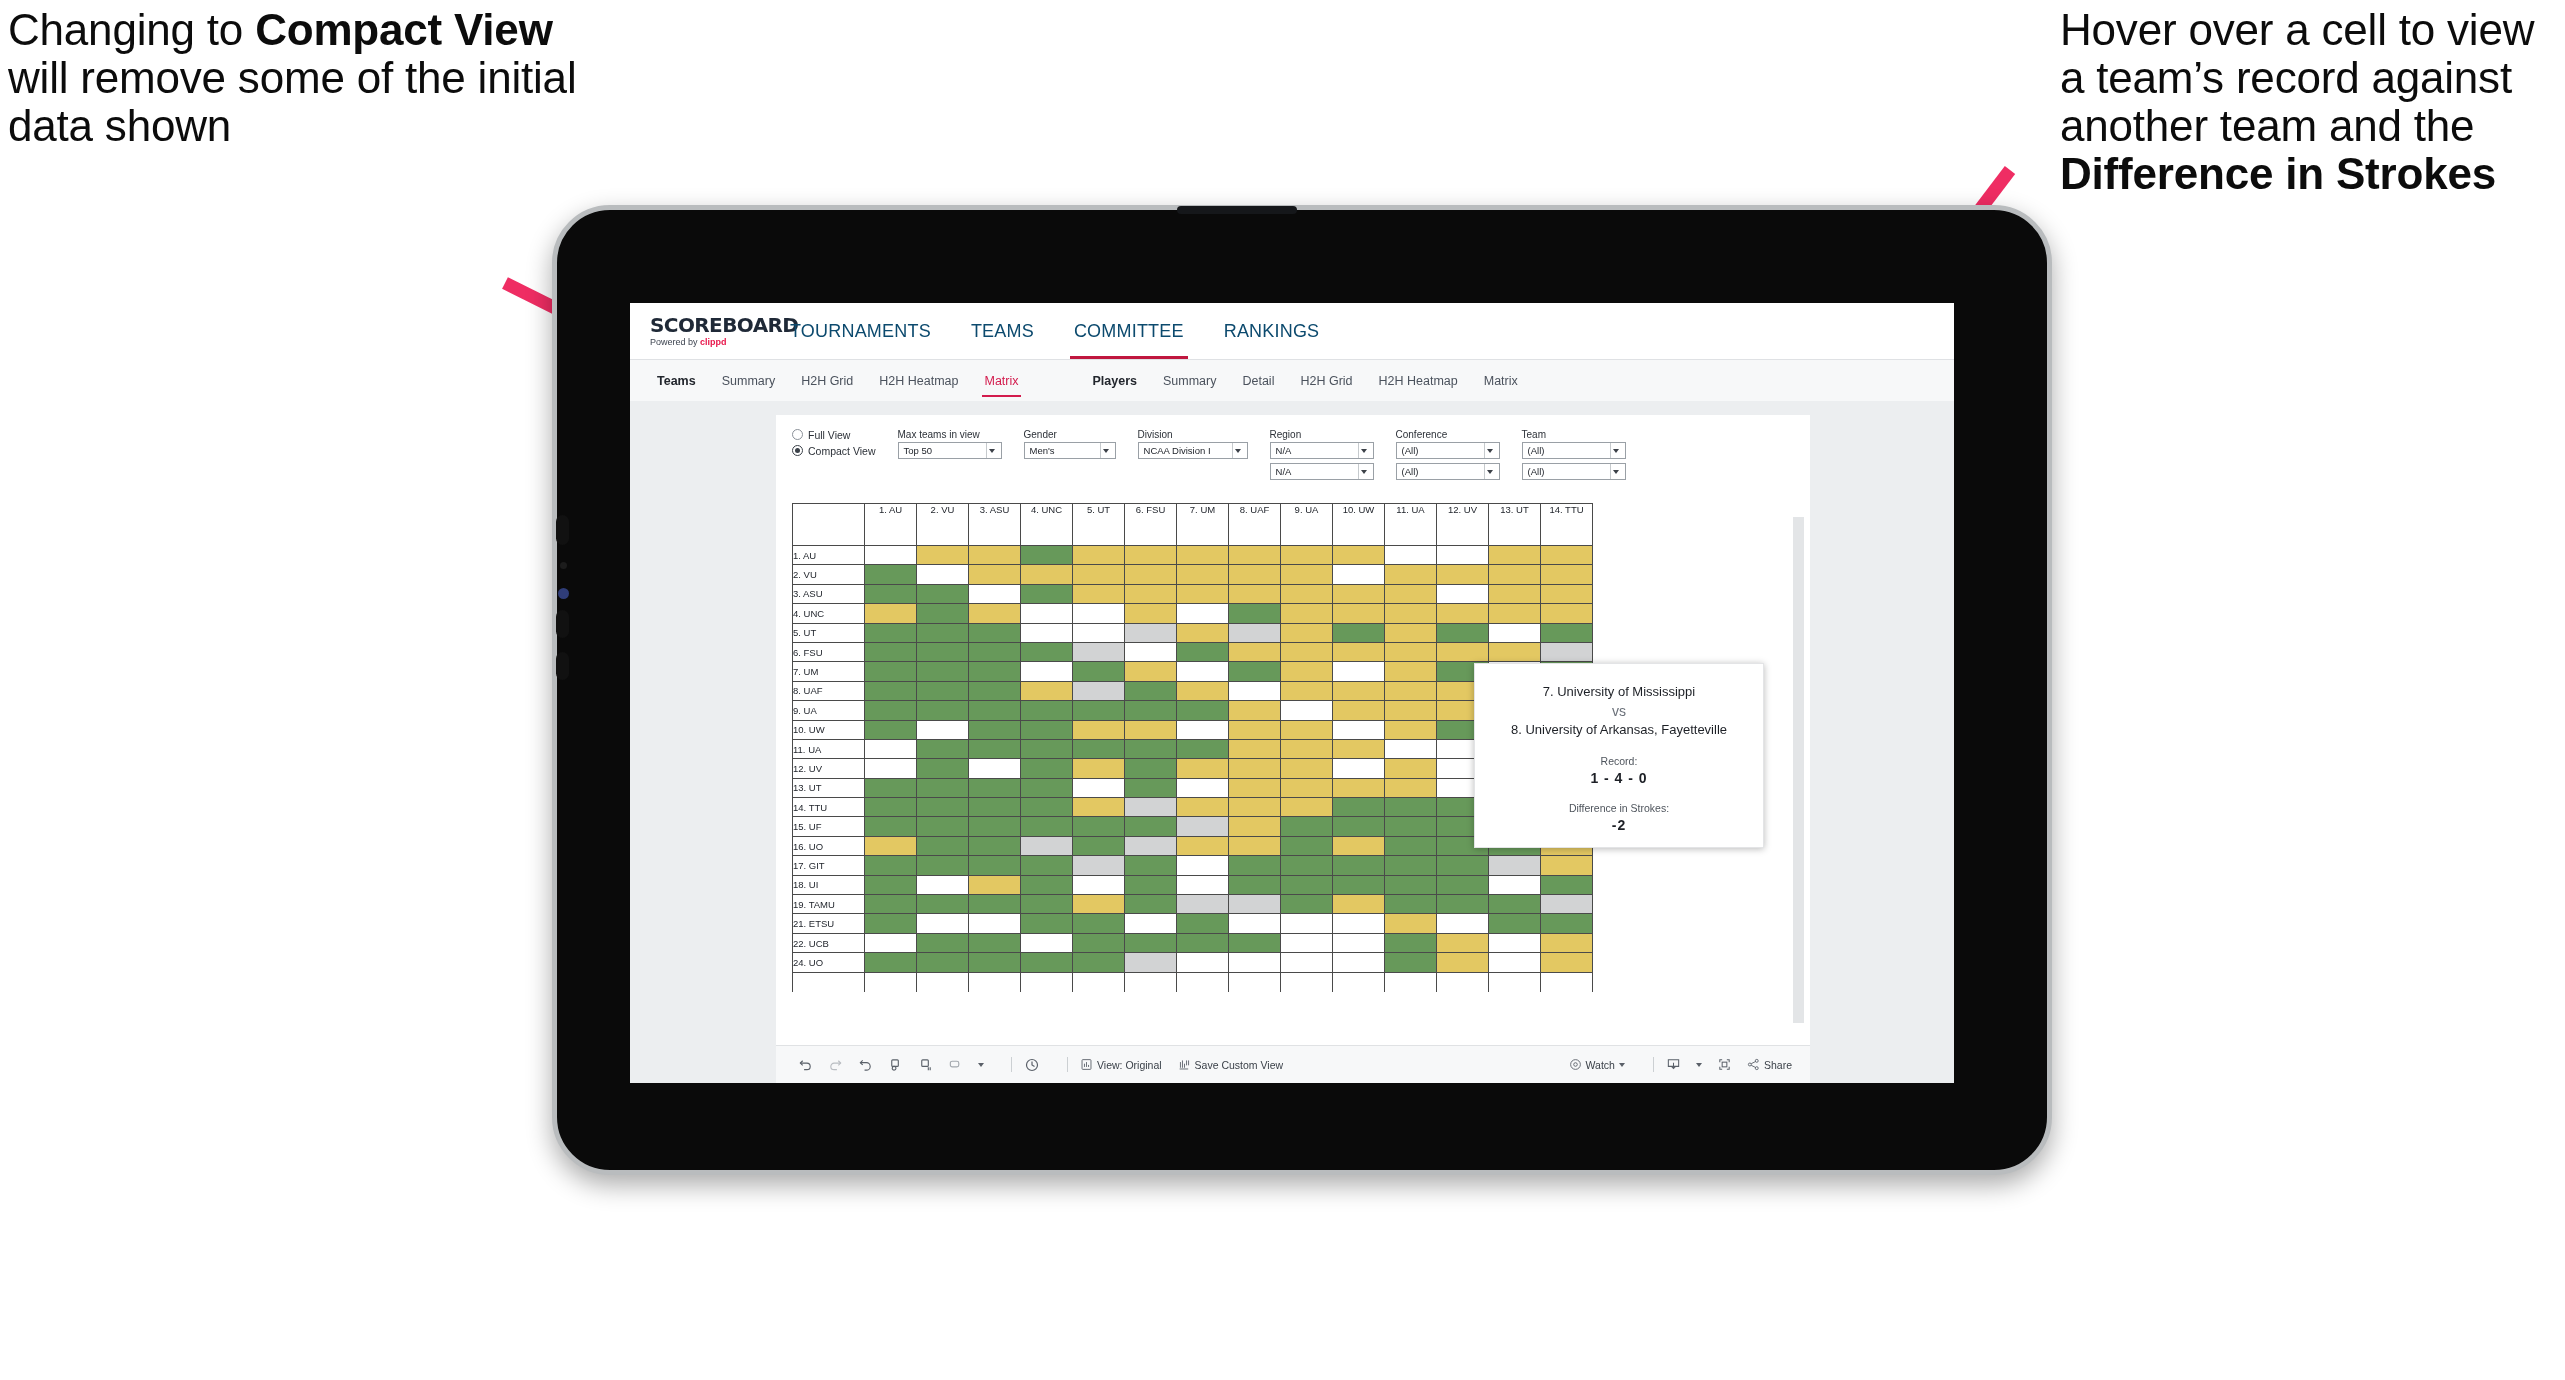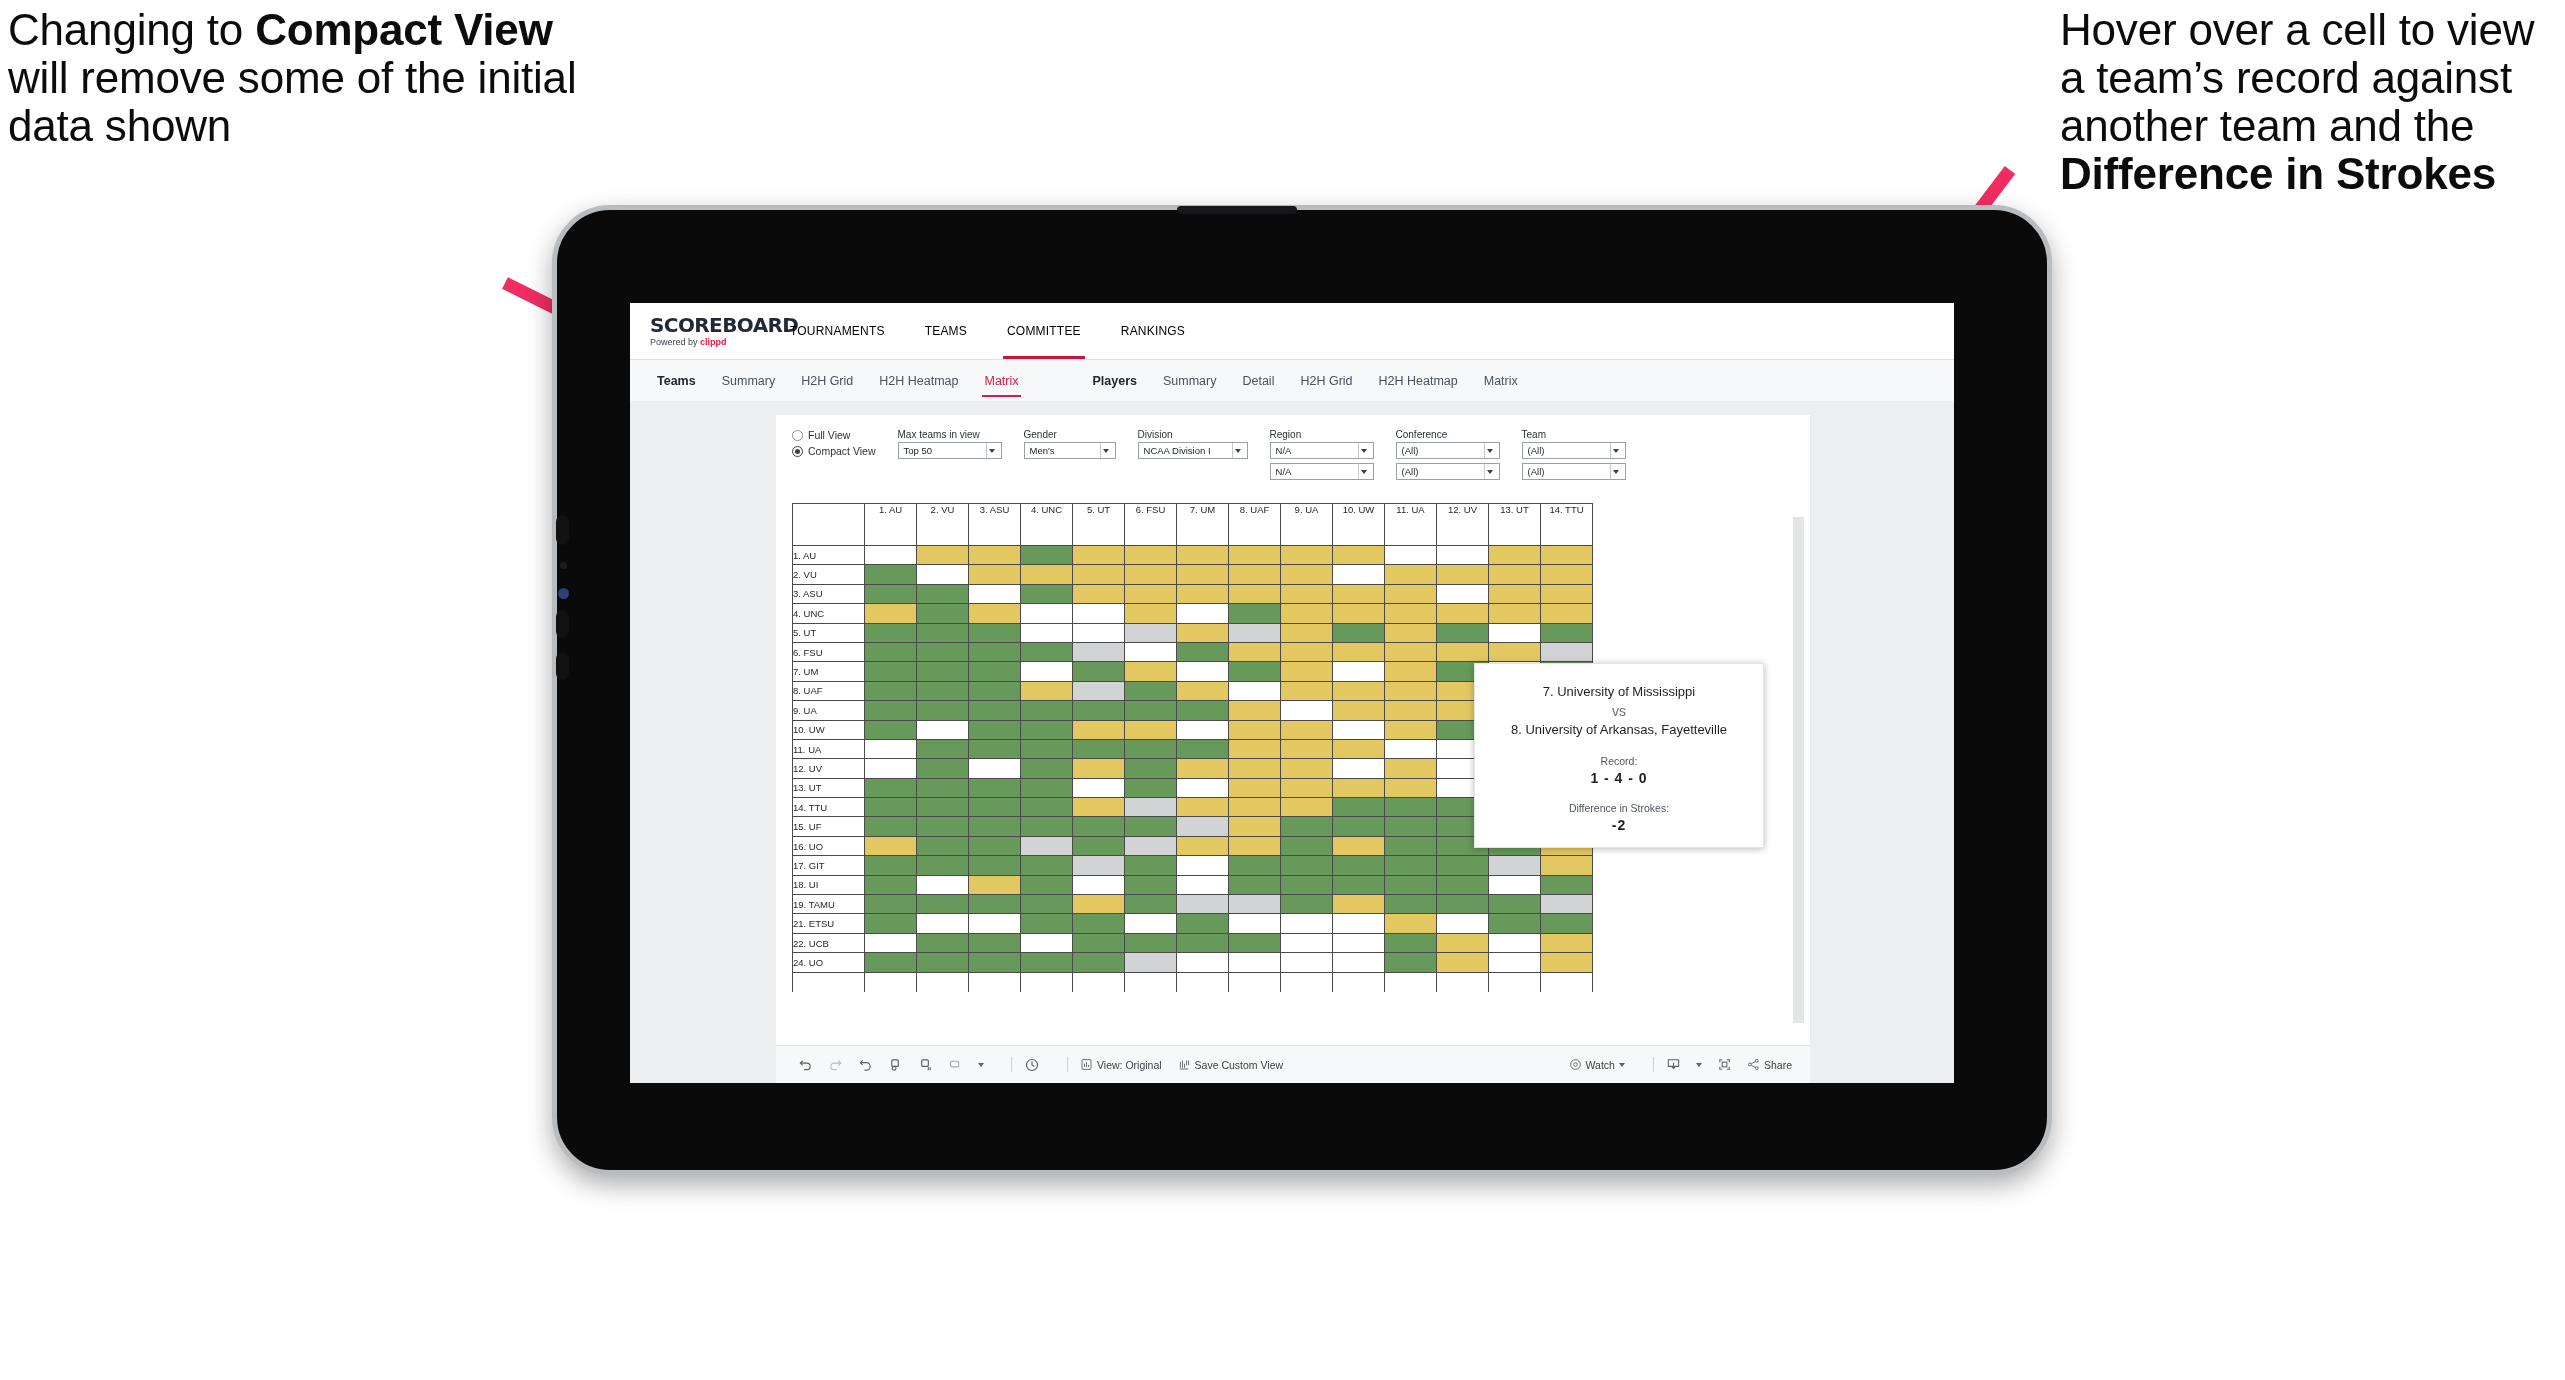--- a/index.html
+++ b/index.html
@@ -35,21 +35,21 @@
     position:absolute;left:630px;top:303px;width:1324px;height:780px;
     background:#f4f5f7;overflow:hidden;
   }
   
   #topnav{height:56px;background:#fff;display:flex;align-items:center;border-bottom:1px solid #dfe1e4;}
   #logo-wrap{width:140px;padding-left:20px;box-sizing:border-box;}
   #logo-main{font-family:"DejaVu Sans", sans-serif;font-weight:800;font-size:20px;letter-spacing:-0.6px;color:#1f2937;line-height:20px;}
   #logo-sub{font-size:9px;color:#3d4450;margin-top:2px;}
   #logo-sub i{color:#e8174b;font-style:normal;font-weight:700;}
   .topnav-item{
-    font-size:12px;color:#000000;padding:0 20px;height:56px;line-height:56px;
+    font-size:18px;color:#0c4a6e;padding:0 20px;height:56px;line-height:56px;
     letter-spacing:.2px;position:relative;white-space:nowrap;
   }
   .topnav-item.active:after{
     content:"";position:absolute;left:16px;right:16px;bottom:0;height:3px;background:#c0173f;
   }
 
   
   #subnav{height:42px;background:#f7f8f9;display:flex;align-items:center;border-bottom:1px solid #dfe1e4;padding-left:14px;box-sizing:border-box;}
   .subgroup{display:flex;align-items:center;}
   .subgroup + .subgroup{margin-left:48px;}
@@ -68,21 +68,21 @@
   .flabel{font-size:10px;color:#2c3138;margin-bottom:2px;white-space:nowrap;}
   .fsel{
     width:104px;height:17px;border:1px solid #9aa0a6;background:#fff;
     font-size:9.5px;color:#22262d;display:flex;align-items:center;
     padding-left:5px;box-sizing:border-box;position:relative;margin-bottom:4px;
   }
   .fsel .cap{position:absolute;right:3px;top:0;bottom:0;width:11px;border-left:1px solid #c6cacd;display:flex;align-items:center;justify-content:center;}
   .fsel .cap:after{content:"";border-left:3px solid transparent;border-right:3px solid transparent;border-top:4px solid #3c4148;}
   .fsel.narrow{width:92px;}
   .fsel.wide{width:110px;}
-  .radiorow{display:flex;align-items:flex-end;margin-bottom:4px;}
+  .radiorow{display:flex;align-items:flex-start;margin-bottom:4px;}
   .radio{width:11px;height:11px;border-radius:50%;border:1px solid #8b9199;background:#fff;margin-right:5px;box-sizing:border-box;position:relative;}
   .radio.on{border-color:#3b4149;}
   .radio.on:after{content:"";position:absolute;left:2px;top:2px;width:5px;height:5px;border-radius:50%;background:#3b4149;}
   .rlabel{font-size:10.5px;color:#2c3138;white-space:nowrap;}
 
   
   #matrix-wrap{position:absolute;left:16px;top:88px;width:1000px;height:600px;}
   table.mx{border-collapse:collapse;table-layout:fixed;}
   table.mx th,table.mx td{border:1px solid #4a4a4a;padding:0;box-sizing:border-box;}
   th.corner{width:72px;height:42px;border-top:none;border-left:none;background:#fff;}

